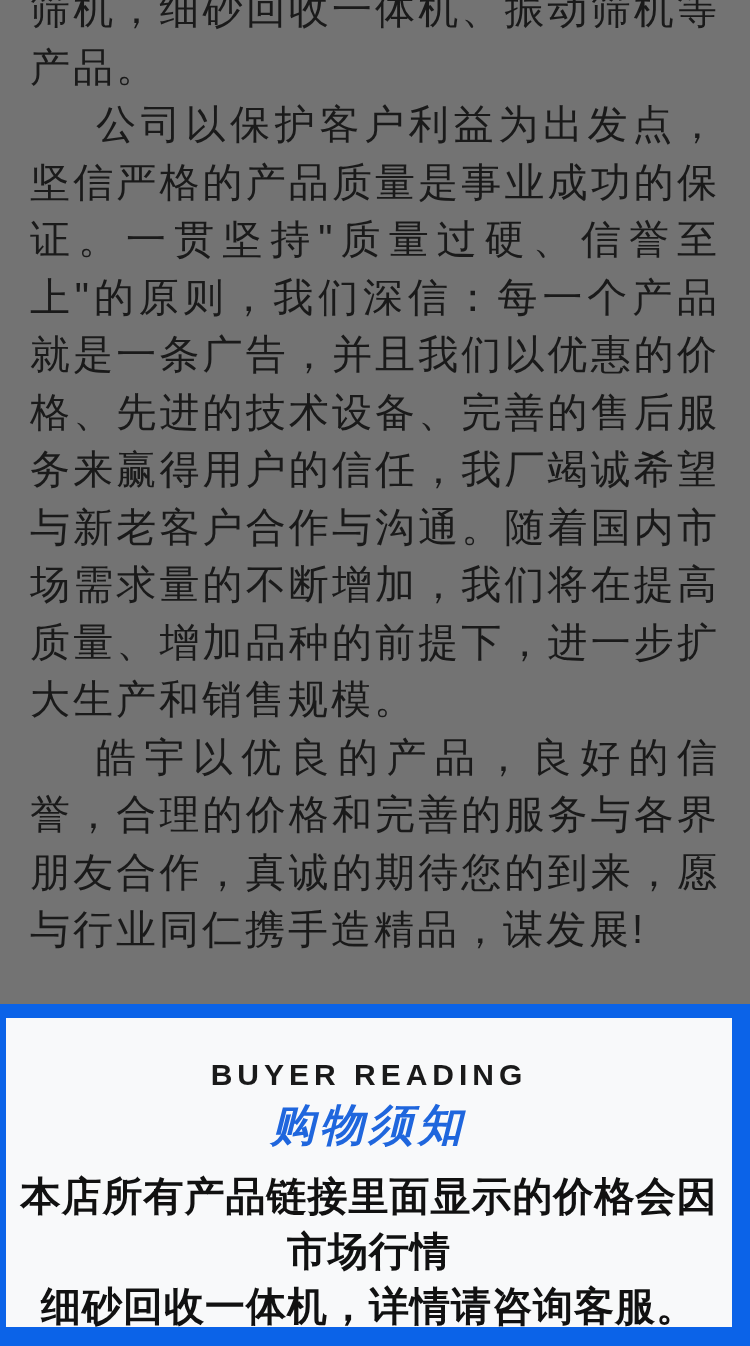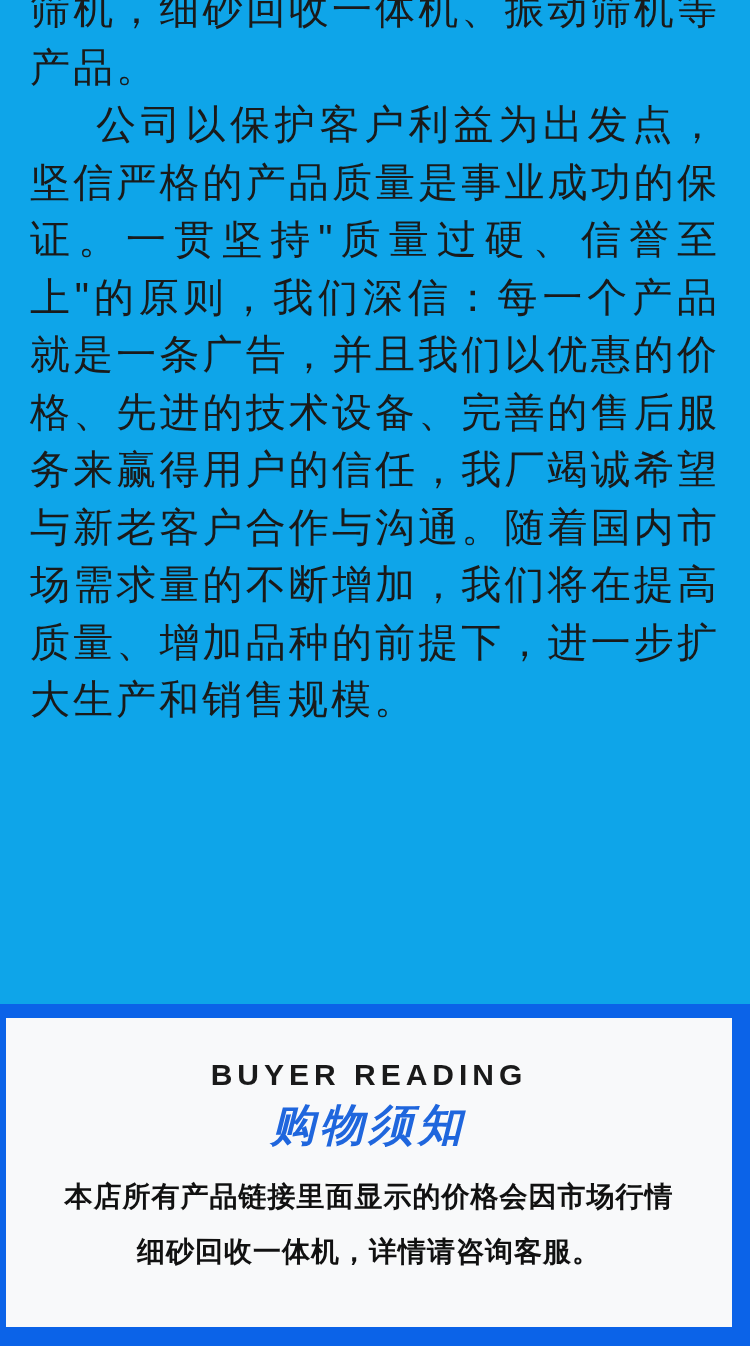--- a/index.html
+++ b/index.html
@@ -5,21 +5,21 @@
   html, body {
     margin: 0;
     padding: 0;
     background: #ffffff;
   }
   .page {
     position: relative;
     width: 750px;
     height: 1346px;
     margin: 0 auto;
-    background: #0ea5e9;
+    background: #737373;
     overflow: hidden;
     font-family: "Liberation Sans", "DejaVu Sans", sans-serif;
   }
 
   
   .article {
     position: absolute;
     top: -19px;
     left: 0;
     width: 750px;
@@ -72,35 +72,36 @@
     margin-top: 13px;
     font-size: 44px;
     line-height: 44px;
     font-weight: 700;
     letter-spacing: 5px;
     color: var(--title-blue, #1f66dd);
     font-style: italic;
   }
   .notice-body {
     margin-top: 22px;
-    font-size: 28px;
+    font-size: 40px;
     line-height: 55px;
     font-weight: 700;
     color: #111111;
     letter-spacing: 1px;
   }
 </style>
 </head>
 <body>
 
 <div class="page">
 
   <div class="article">
     <p>筛机，细砂回收一体机、振动筛机等产品。</p>
     <p class="indent">公司以保护客户利益为出发点，坚信严格的产品质量是事业成功的保证。一贯坚持"质量过硬、信誉至上"的原则，我们深信：每一个产品就是一条广告，并且我们以优惠的价格、先进的技术设备、完善的售后服务来赢得用户的信任，我厂竭诚希望与新老客户合作与沟通。随着国内市场需求量的不断增加，我们将在提高质量、增加品种的前提下，进一步扩大生产和销售规模。</p>
+    <p class="indent">皓宇以优良的产品，良好的信誉，合理的价格和完善的服务与各界朋友合作，真诚的期待您的到来，愿与行业同仁携手造精品，谋发展!</p>
   </div>
 
   <div class="notice-panel">
     <div class="notice-inner">
       <div class="notice-eyebrow">BUYER READING</div>
       <div class="notice-title">购物须知</div>
       <div class="notice-body">
         <div>本店所有产品链接里面显示的价格会因市场行情</div>
         <div>细砂回收一体机，详情请咨询客服。</div>
       </div>

